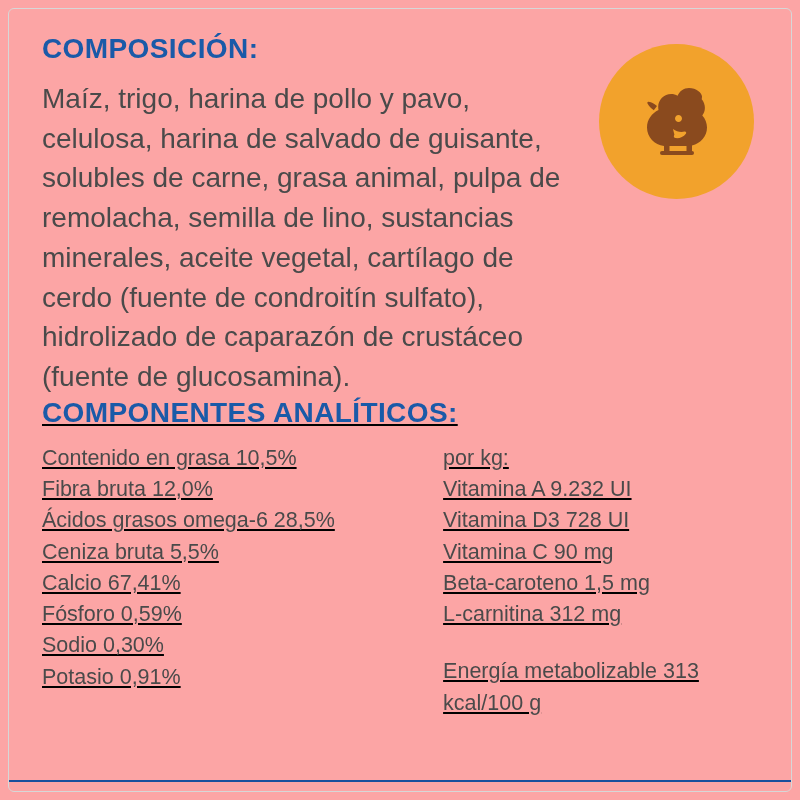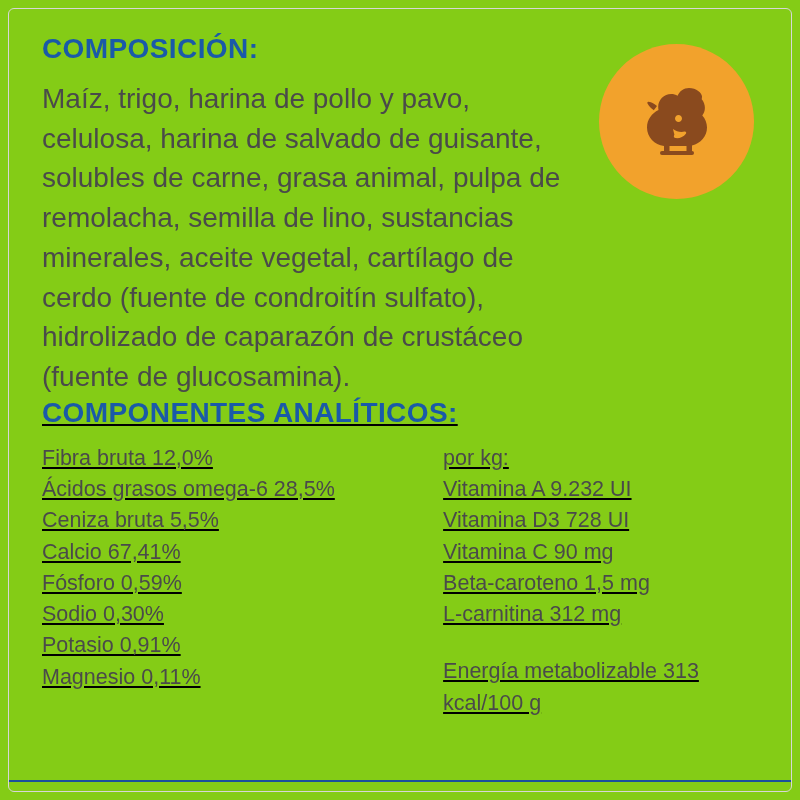--- a/index.html
+++ b/index.html
@@ -10,21 +10,21 @@
     width: 800px;
     height: 800px;
     background: #ffffff;
     font-family: "Liberation Sans", sans-serif;
     overflow: hidden;
   }
   .page {
     position: relative;
     width: 800px;
     height: 800px;
-    background: #84cc16;
+    background: #fca5a5;
     box-sizing: border-box;
   }
   .border-frame {
     position: absolute;
     left: 8px;
     top: 8px;
     width: 784px;
     height: 784px;
     border: 1px solid #d7d7d7;
     border-radius: 6px;
@@ -131,28 +131,28 @@
         </g>
         <rect x="33" y="79" width="34" height="4" rx="2" fill="#8a4a1e"></rect>
       </svg>
     </span>
   </div>
 
   <div class="analytic-section">
     <h1 class="section-title">COMPONENTES ANALÍTICOS:</h1>
     <div class="analytic-cols">
       <div class="col-left">
+        <div class="analytic-line">Contenido en grasa 10,5%</div>
         <div class="analytic-line">Fibra bruta 12,0%</div>
         <div class="analytic-line">Ácidos grasos omega-6 28,5%</div>
         <div class="analytic-line">Ceniza bruta 5,5%</div>
         <div class="analytic-line">Calcio 67,41%</div>
         <div class="analytic-line">Fósforo 0,59%</div>
         <div class="analytic-line">Sodio 0,30%</div>
         <div class="analytic-line">Potasio 0,91%</div>
-        <div class="analytic-line">Magnesio 0,11%</div>
       </div>
       <div class="col-right">
         <div class="analytic-line">por kg:</div>
         <div class="analytic-line">Vitamina A 9.232 UI</div>
         <div class="analytic-line">Vitamina D3 728 UI</div>
         <div class="analytic-line">Vitamina C 90 mg</div>
         <div class="analytic-line">Beta-caroteno 1,5 mg</div>
         <div class="analytic-line">L-carnitina 312 mg</div>
         <div class="analytic-line wrapline">Energía metabolizable 313 kcal/100 g</div>
       </div>

